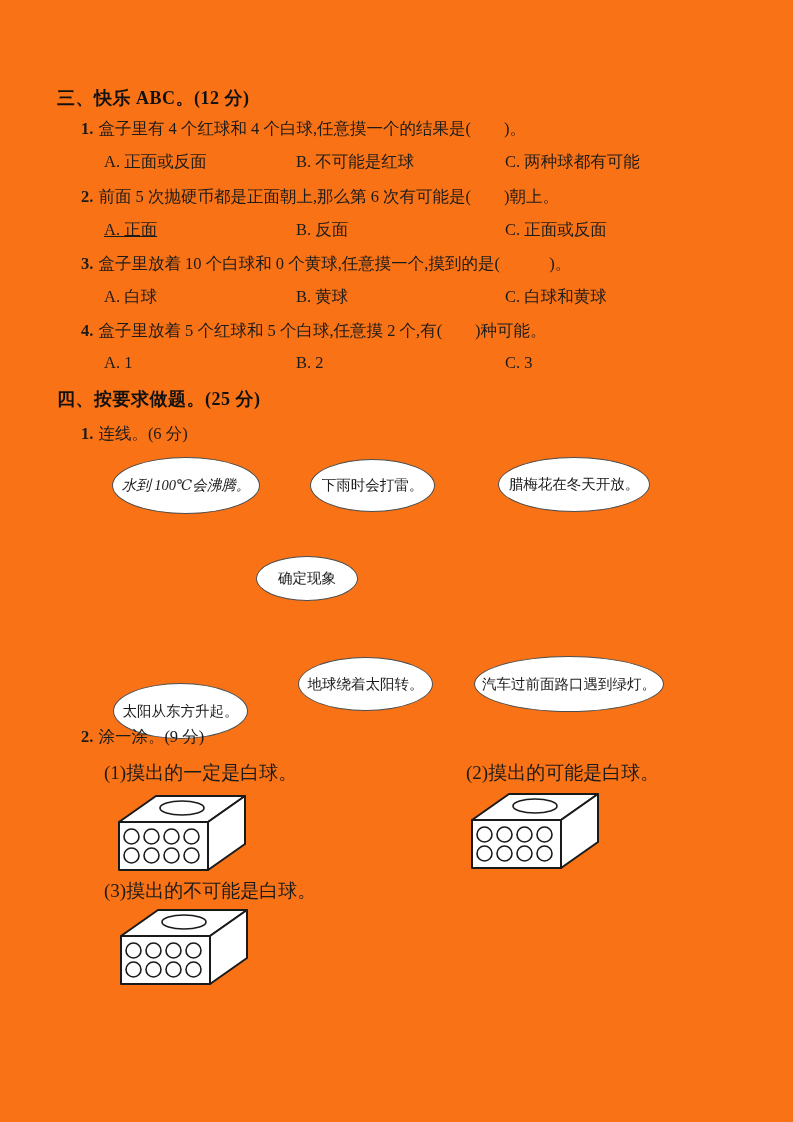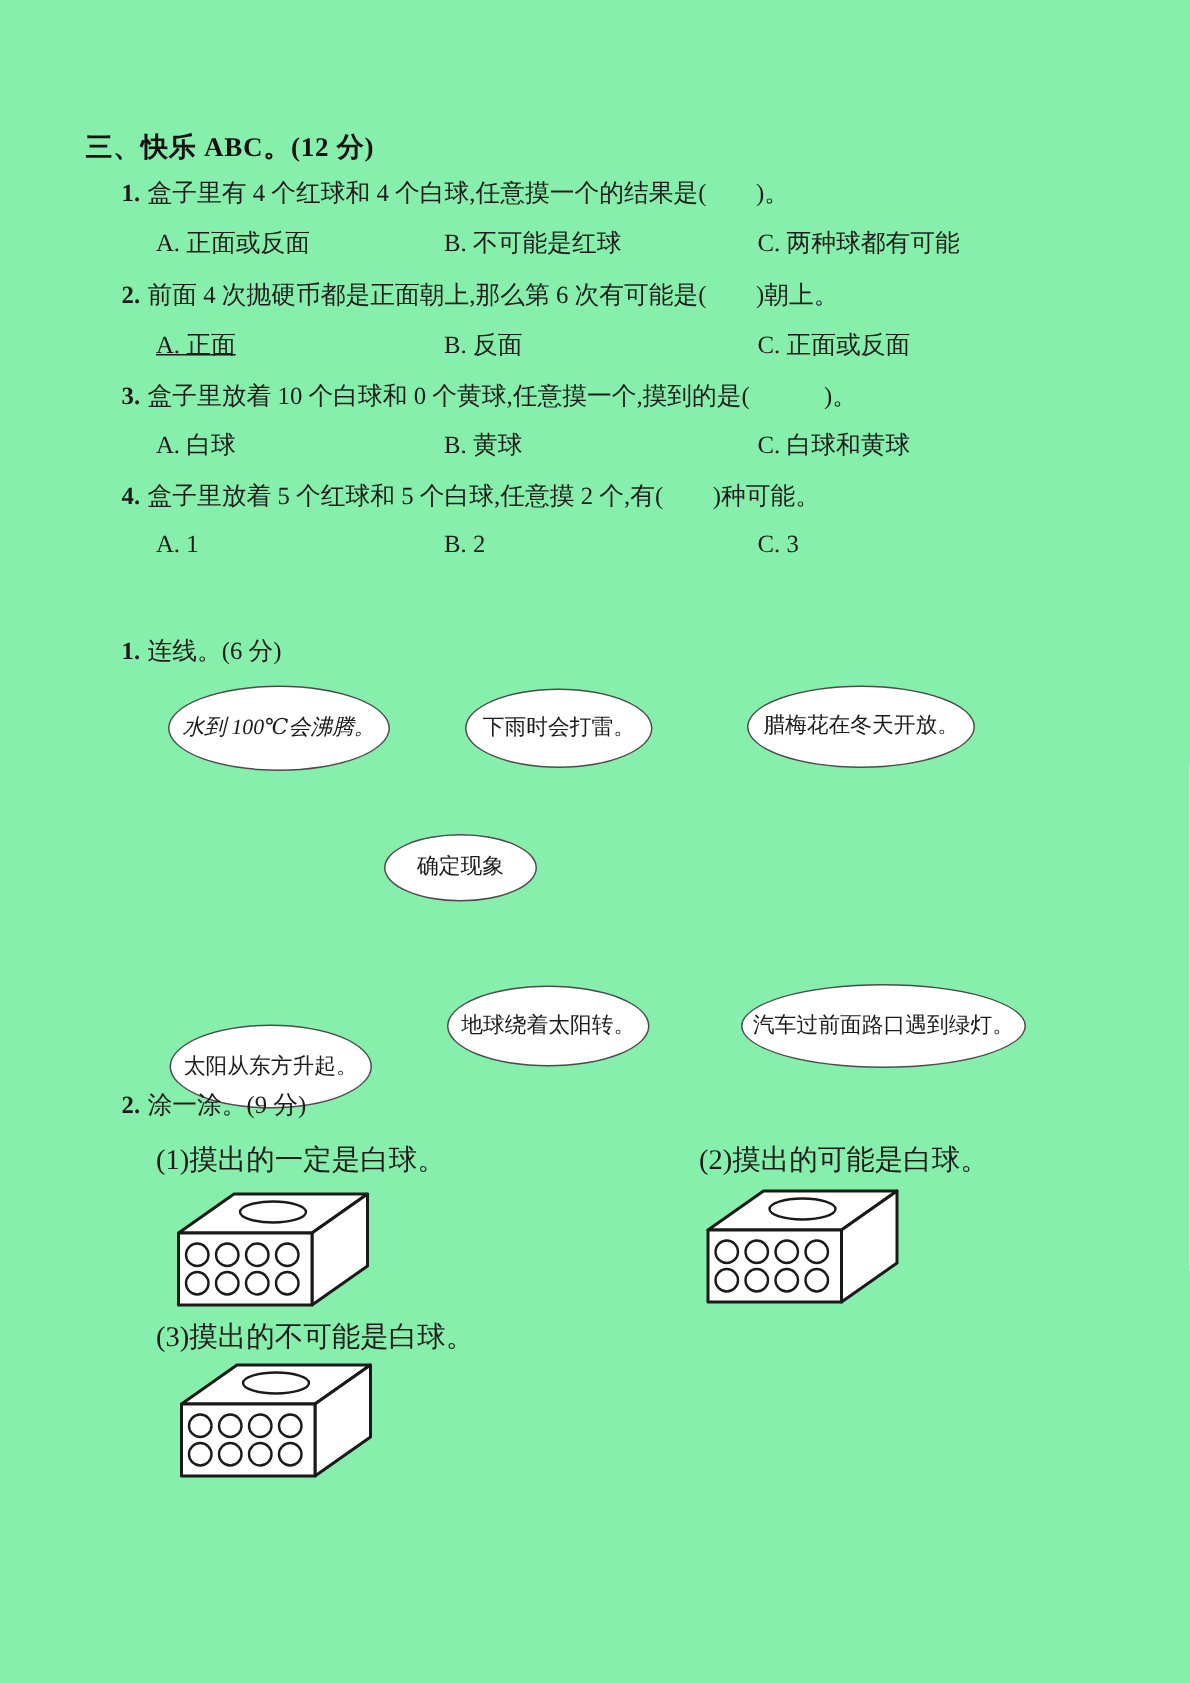--- a/index.html
+++ b/index.html
@@ -1,21 +1,21 @@
 <!DOCTYPE html>
 <html><head>
 <meta charset="utf-8">
 <style>
   html, body { margin: 0; padding: 0; background: #e8e8e8; }
   .page {
     position: relative;
     width: 793px;
     height: 1122px;
     margin: 0 auto;
-    background: #86efac;
+    background: #f97316;
     overflow: hidden;
     font-family: "Liberation Serif", "DejaVu Serif", serif;
     color: #1b1b1b;
   }
   .abs { position: absolute; white-space: nowrap; }
   .sec-title {
     font-weight: bold;
     font-size: 18px;
     letter-spacing: 0.5px;
     color: #111;
@@ -58,54 +58,55 @@
   <div class="abs sec-title" style="left:57px; top:86px;">三、快乐 ABC。(12 分)</div>
 
   <div class="abs q-line" style="left:81px; top:118px;">
     <span class="q-num">1.</span><span>盒子里有 4 个红球和 4 个白球,任意摸一个的结果是(　　)。</span>
   </div>
   <div class="abs opt" style="left:104px; top:151px;">A. 正面或反面</div>
   <div class="abs opt" style="left:296px; top:151px;">B. 不可能是红球</div>
   <div class="abs opt" style="left:505px; top:151px;">C. 两种球都有可能</div>
 
   <div class="abs q-line" style="left:81px; top:186px;">
-    <span class="q-num">2.</span><span>前面 4 次抛硬币都是正面朝上,那么第 6 次有可能是(　　)朝上。</span>
+    <span class="q-num">2.</span><span>前面 5 次抛硬币都是正面朝上,那么第 6 次有可能是(　　)朝上。</span>
   </div>
   <div class="abs opt" style="left:104px; top:219px;text-decoration:underline;">A. 正面</div>
   <div class="abs opt" style="left:296px; top:219px;">B. 反面</div>
   <div class="abs opt" style="left:505px; top:219px;">C. 正面或反面</div>
 
   <div class="abs q-line" style="left:81px; top:253px;">
     <span class="q-num">3.</span><span>盒子里放着 10 个白球和 0 个黄球,任意摸一个,摸到的是(　　　)。</span>
   </div>
   <div class="abs opt" style="left:104px; top:286px;">A. 白球</div>
   <div class="abs opt" style="left:296px; top:286px;">B. 黄球</div>
   <div class="abs opt" style="left:505px; top:286px;">C. 白球和黄球</div>
 
   <div class="abs q-line" style="left:81px; top:320px;">
     <span class="q-num">4.</span><span>盒子里放着 5 个红球和 5 个白球,任意摸 2 个,有(　　)种可能。</span>
   </div>
   <div class="abs opt" style="left:104px; top:353px;">A. 1</div>
   <div class="abs opt" style="left:296px; top:353px;">B. 2</div>
   <div class="abs opt" style="left:505px; top:353px;">C. 3</div>
 
+  <div class="abs sec-title" style="left:57px; top:387px;">四、按要求做题。(25 分)</div>
 
   <div class="abs q-line" style="left:81px; top:423px;">
     <span class="q-num">1.</span><span>连线。(6 分)</span>
   </div>
 
   <div class="oval" style="left:112px; top:457px; width:148px; height:57px;font-style:italic;">水到 100℃会沸腾。</div>
   <div class="oval" style="left:310px; top:459px; width:125px; height:53px;">下雨时会打雷。</div>
   <div class="oval" style="left:498px; top:457px; width:152px; height:55px;">腊梅花在冬天开放。</div>
 
   <div class="oval" style="left:256px; top:556px; width:102px; height:45px;">确定现象</div>
 
   <div class="oval" style="left:113px; top:683px; width:135px; height:56px;">太阳从东方升起。</div>
   <div class="oval" style="left:298px; top:657px; width:135px; height:54px;">地球绕着太阳转。</div>
-  <div class="oval" style="left:474px; top:656px; width:190px; height:56px;margin-left:20px;">汽车过前面路口遇到绿灯。</div>
+  <div class="oval" style="left:474px; top:656px; width:190px; height:56px;">汽车过前面路口遇到绿灯。</div>
 
   <div class="abs q-line" style="left:81px; top:726px;">
     <span class="q-num">2.</span><span>涂一涂。(9 分)</span>
   </div>
 
   <div class="abs caption" style="left:104px; top:760px;">(1)摸出的一定是白球。</div>
   <div class="abs caption" style="left:466px; top:760px;">(2)摸出的可能是白球。</div>
 
   <svg class="boxsvg" style="left:117px; top:791px;" width="132" height="82" viewBox="0 0 132 82">
     <polygon points="2,31 91,31 128,5 39,5"></polygon>

